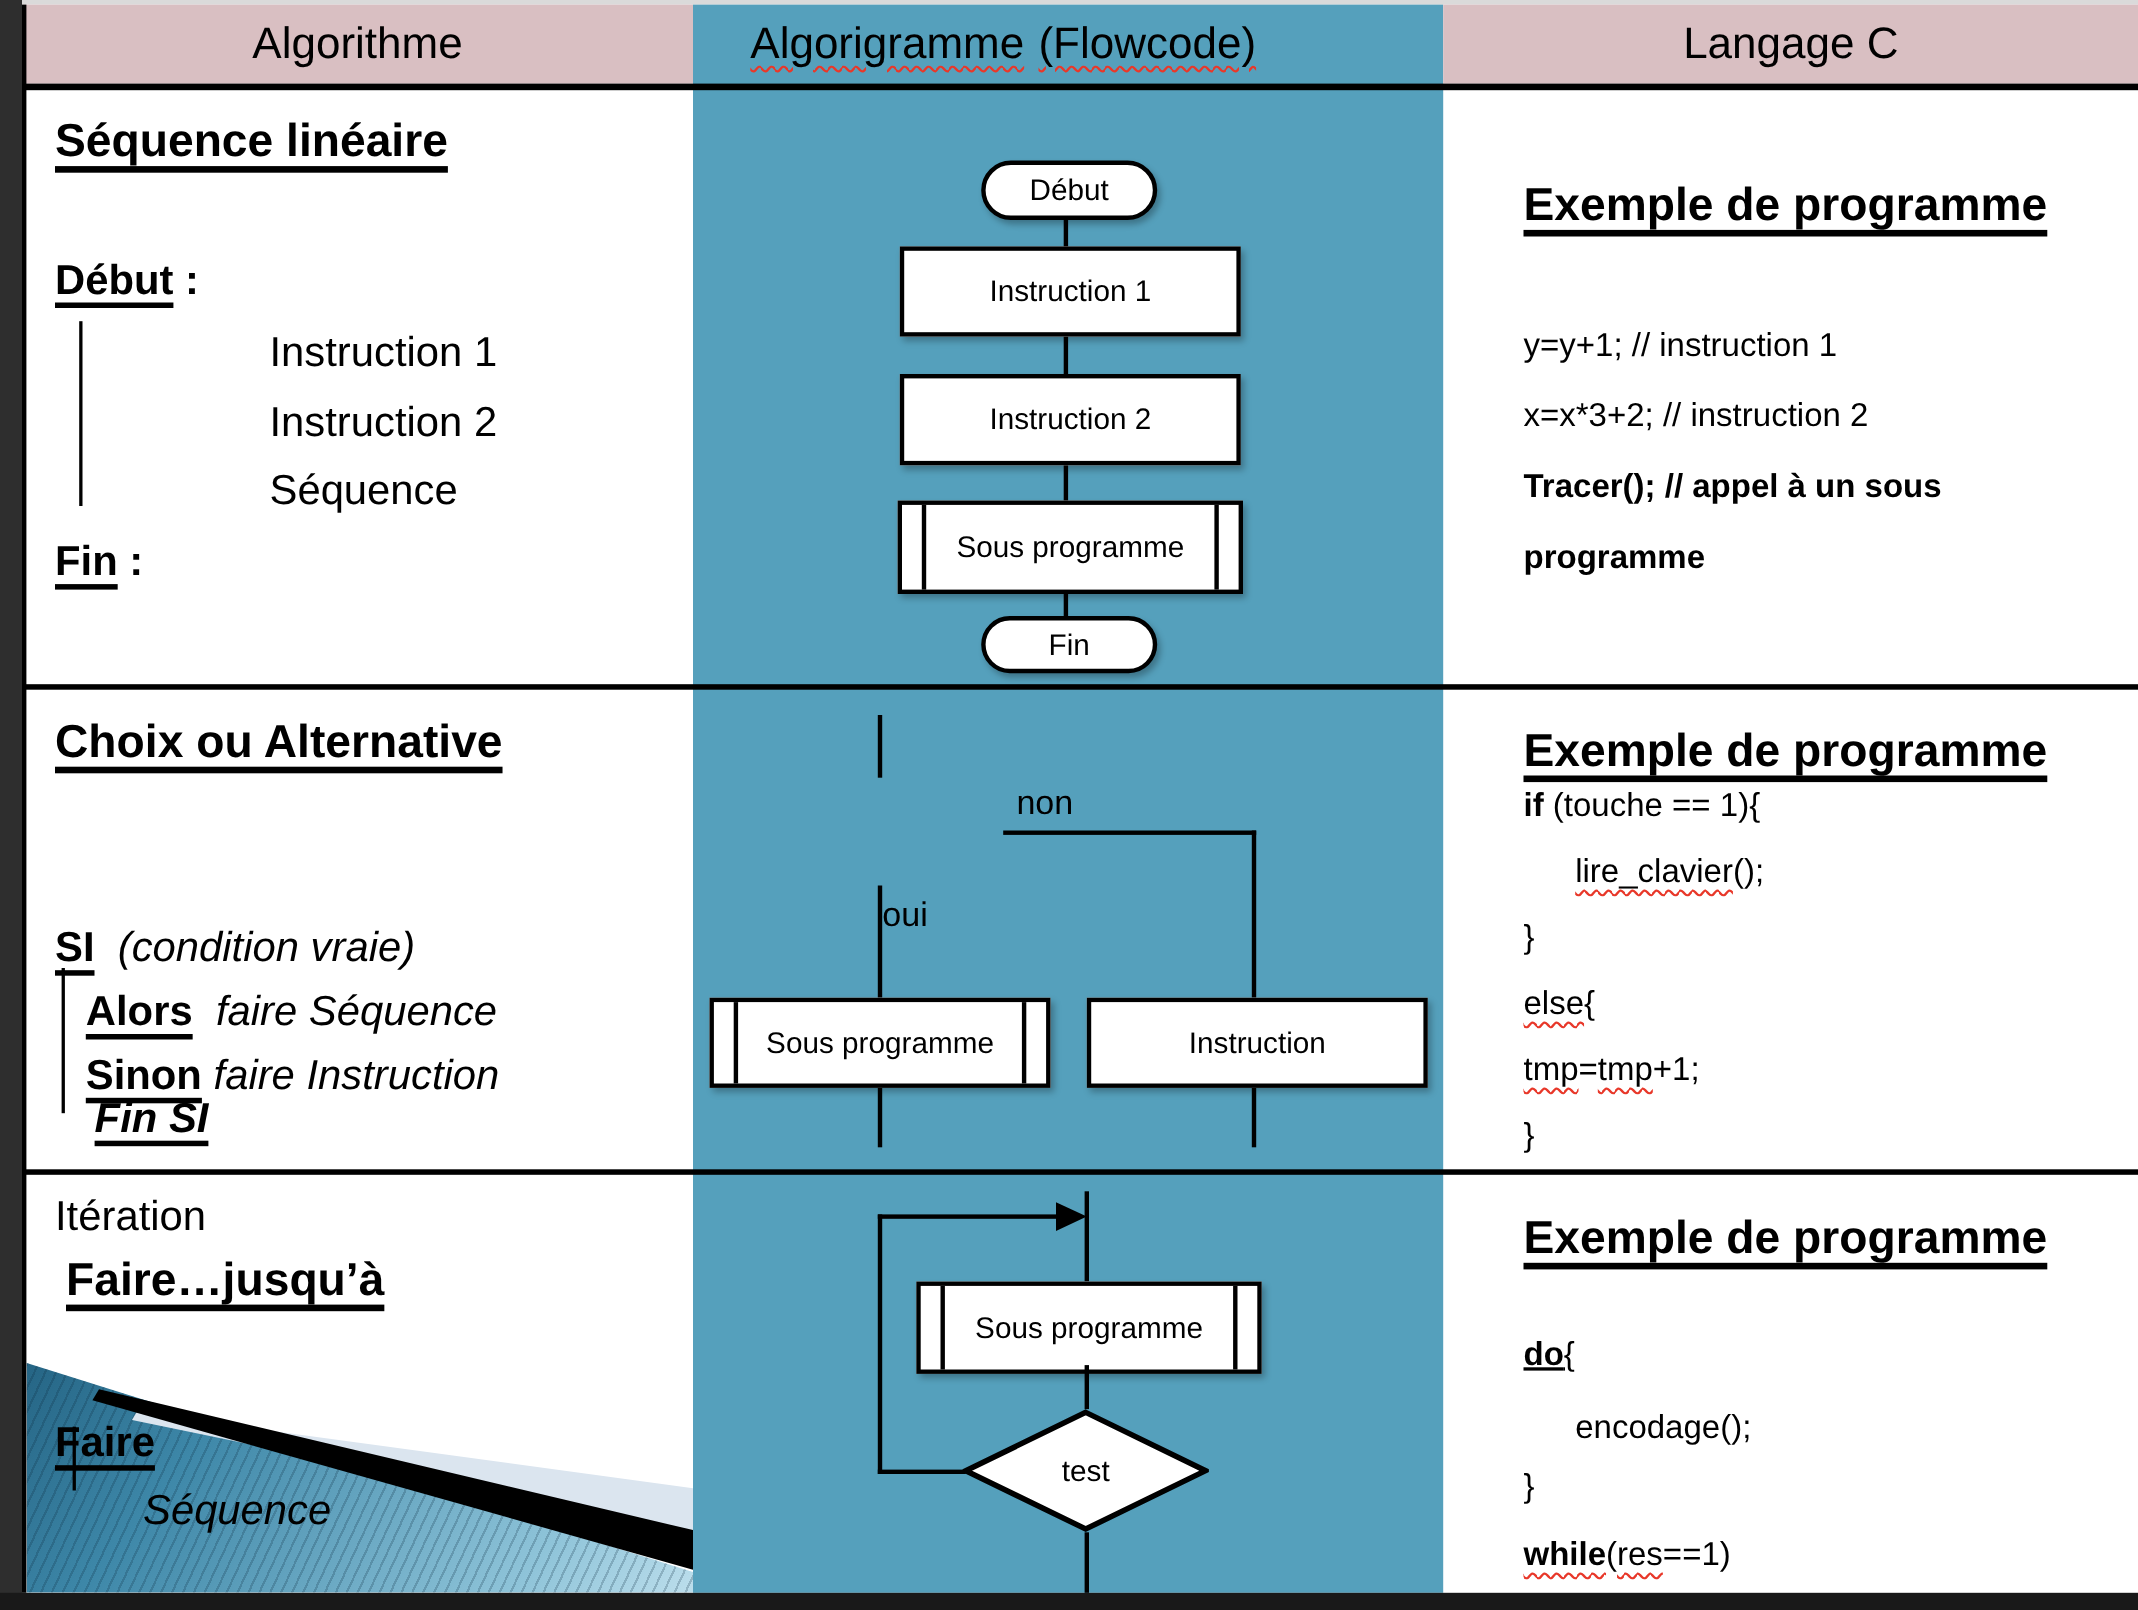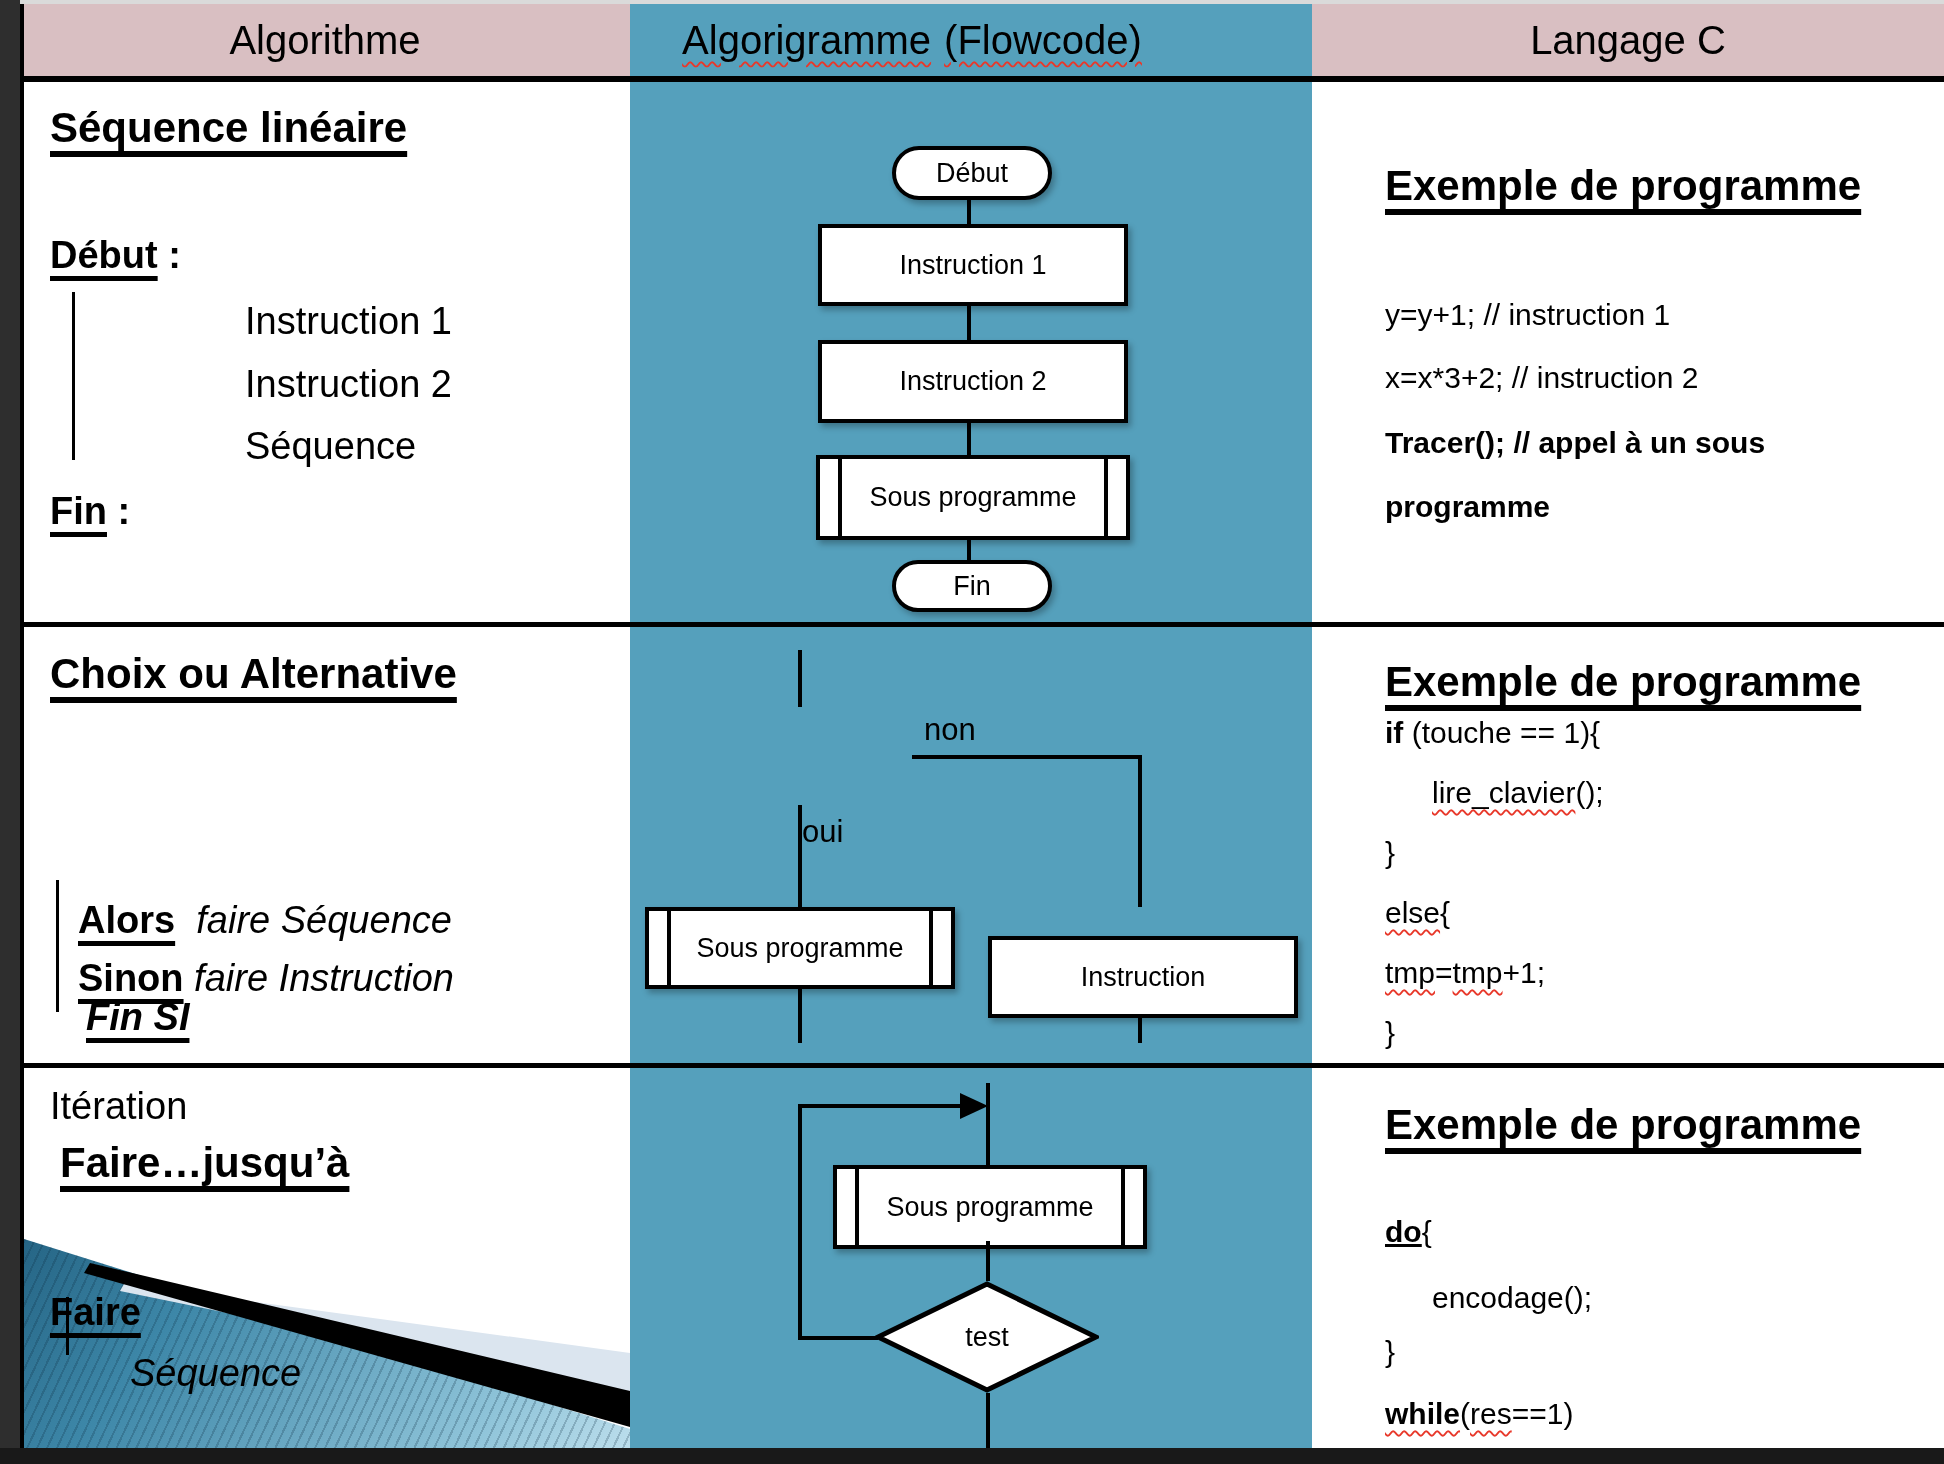--- a/index.html
+++ b/index.html
@@ -143,38 +143,39 @@
     <div class="code-title" style="top:80px;">Exemple de programme</div>
   <div class="tline" style="top: 216px;"><span>y=y+1; // instruction 1</span></div>
       <div class="tline" style="top: 279px;"><span>x=x*3+2; // instruction 2</span></div>
       <div class="tline" style="top: 344px;"><span class="b">Tracer(); // appel à un sous</span></div>
       <div class="tline" style="top: 408px;"><span class="b">programme</span></div>
     </div>
 
   <div class="abs algo" style="left:20px;top:628px;width:610px;height:435px;">
     <div class="treeline" style="left:36px;top:252px;height:132px;"></div>
   <div class="tline" style="top: 22px;"><span class="lg">Choix ou Alternative</span></div>
+      <div class="tline" style="top: 213px;"><span class="b u">SI</span><span>  </span><span class="i">(condition vraie)</span></div>
       <div class="tline" style="top: 271px; left: 58px;"><span class="b u">Alors</span><span>  </span><span class="i">faire Séquence</span></div>
       <div class="tline" style="top: 329px; left: 58px;"><span class="b u">Sinon</span><span> </span><span class="i">faire Instruction</span></div>
       <div class="tline" style="top: 368px; margin-left: 36px;"><span class="b i u">Fin SI</span></div>
     </div>
 
   <div class="abs" style="left:630px;top:628px;width:682px;height:435px;">
     <div class="vline" style="left:168px;top:22px;height:57px;"></div>
     <div class="hline" style="left:282px;top:127px;width:230px;"></div>
     <div class="vline" style="left:508px;top:127px;height:152px;"></div>
     <div class="vline" style="left:168px;top:177px;height:102px;"></div>
     <div class="vline" style="left:168px;top:353px;height:62px;"></div>
     <div class="vline" style="left:508px;top:353px;height:62px;"></div>
     <div class="branch-label" style="left:294px;top:84px;">non</div>
     <div class="branch-label" style="left:172px;top:186px;">oui</div>
     <div class="fbox predef" style="left:15px;top:279px;width:302px;height:74px;">
       <span>Sous programme</span>
     </div>
-    <div class="fbox" style="left:358px;top:279px;width:302px;height:74px;margin-top:29px;">
+    <div class="fbox" style="left:358px;top:279px;width:302px;height:74px;">
       <span>Instruction</span>
     </div>
   </div>
 
   <div class="abs code" style="left:1312px;top:628px;width:632px;height:435px;">
     <div class="code-title" style="top:30px;">Exemple de programme</div>
   <div class="tline" style="top: 88px;"><span class="b">if </span><span>(touche == 1){</span></div>
       <div class="tline" style="top: 148px; left: 120px;"><span class="w">lire_clavier</span><span>();</span></div>
       <div class="tline" style="top: 208px;"><span>}</span></div>
       <div class="tline" style="top: 268px;"><span class="w">else</span><span>{</span></div>

